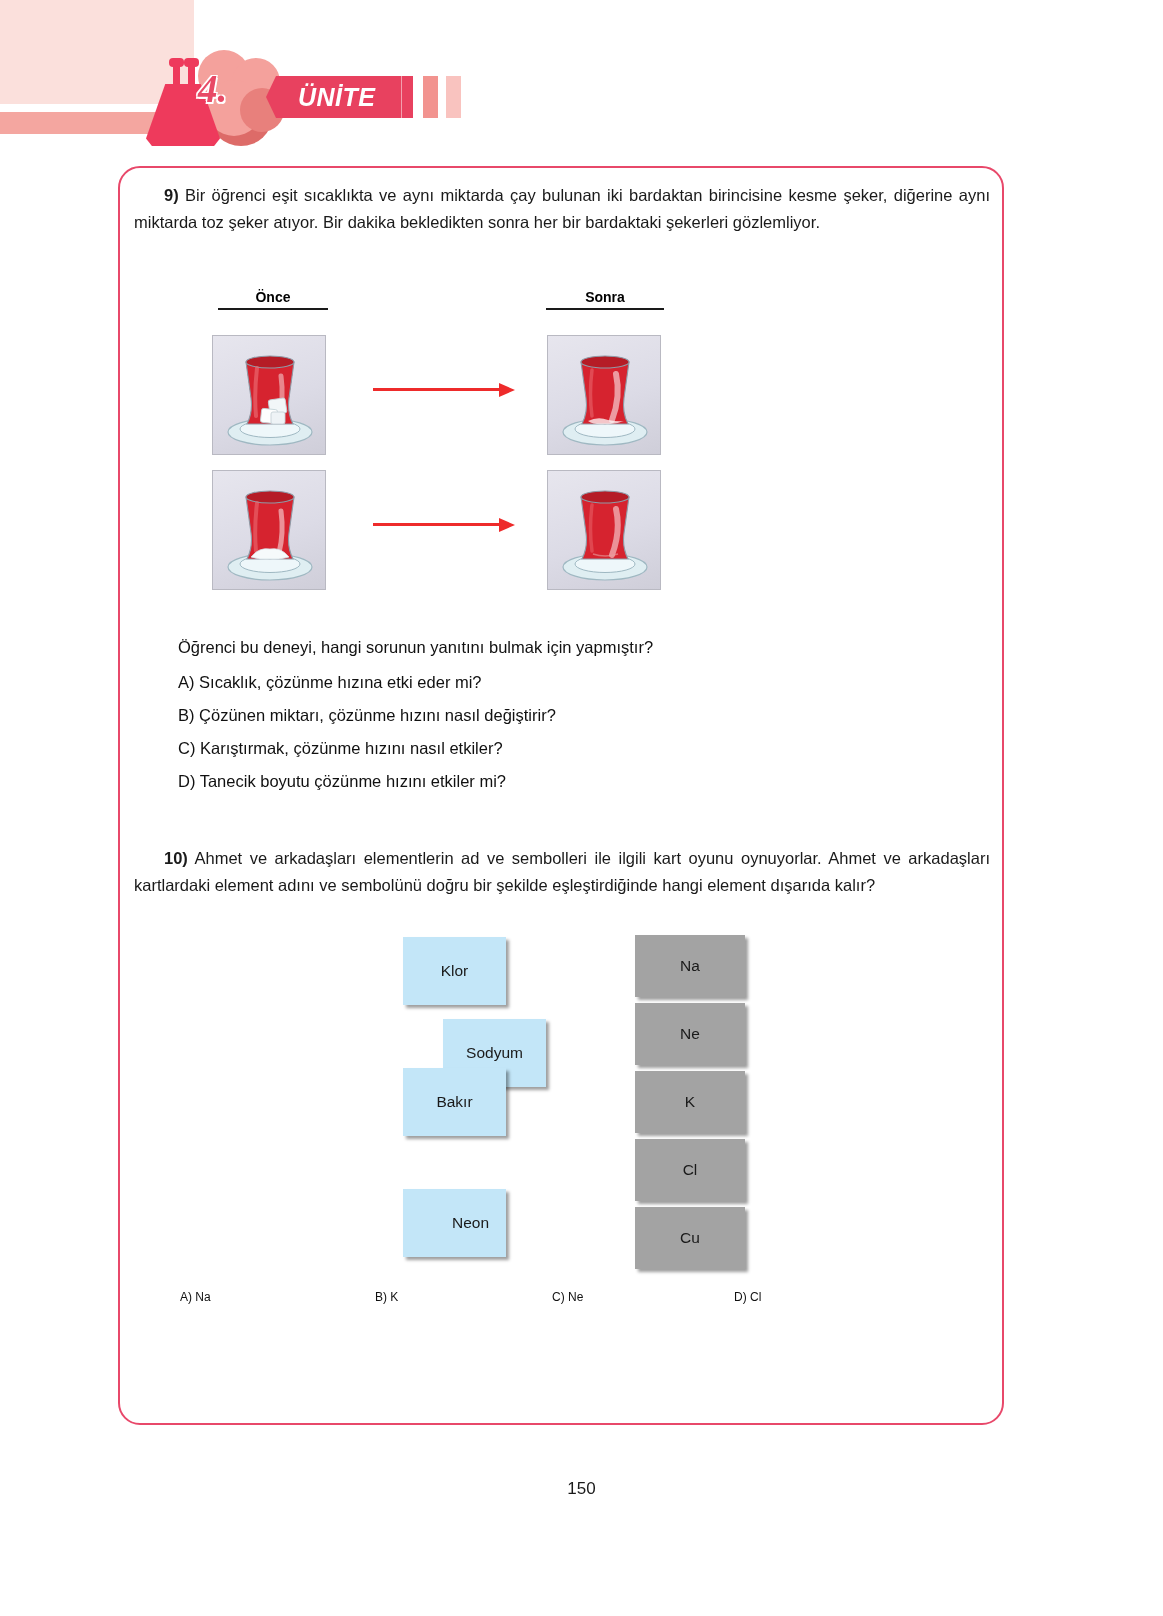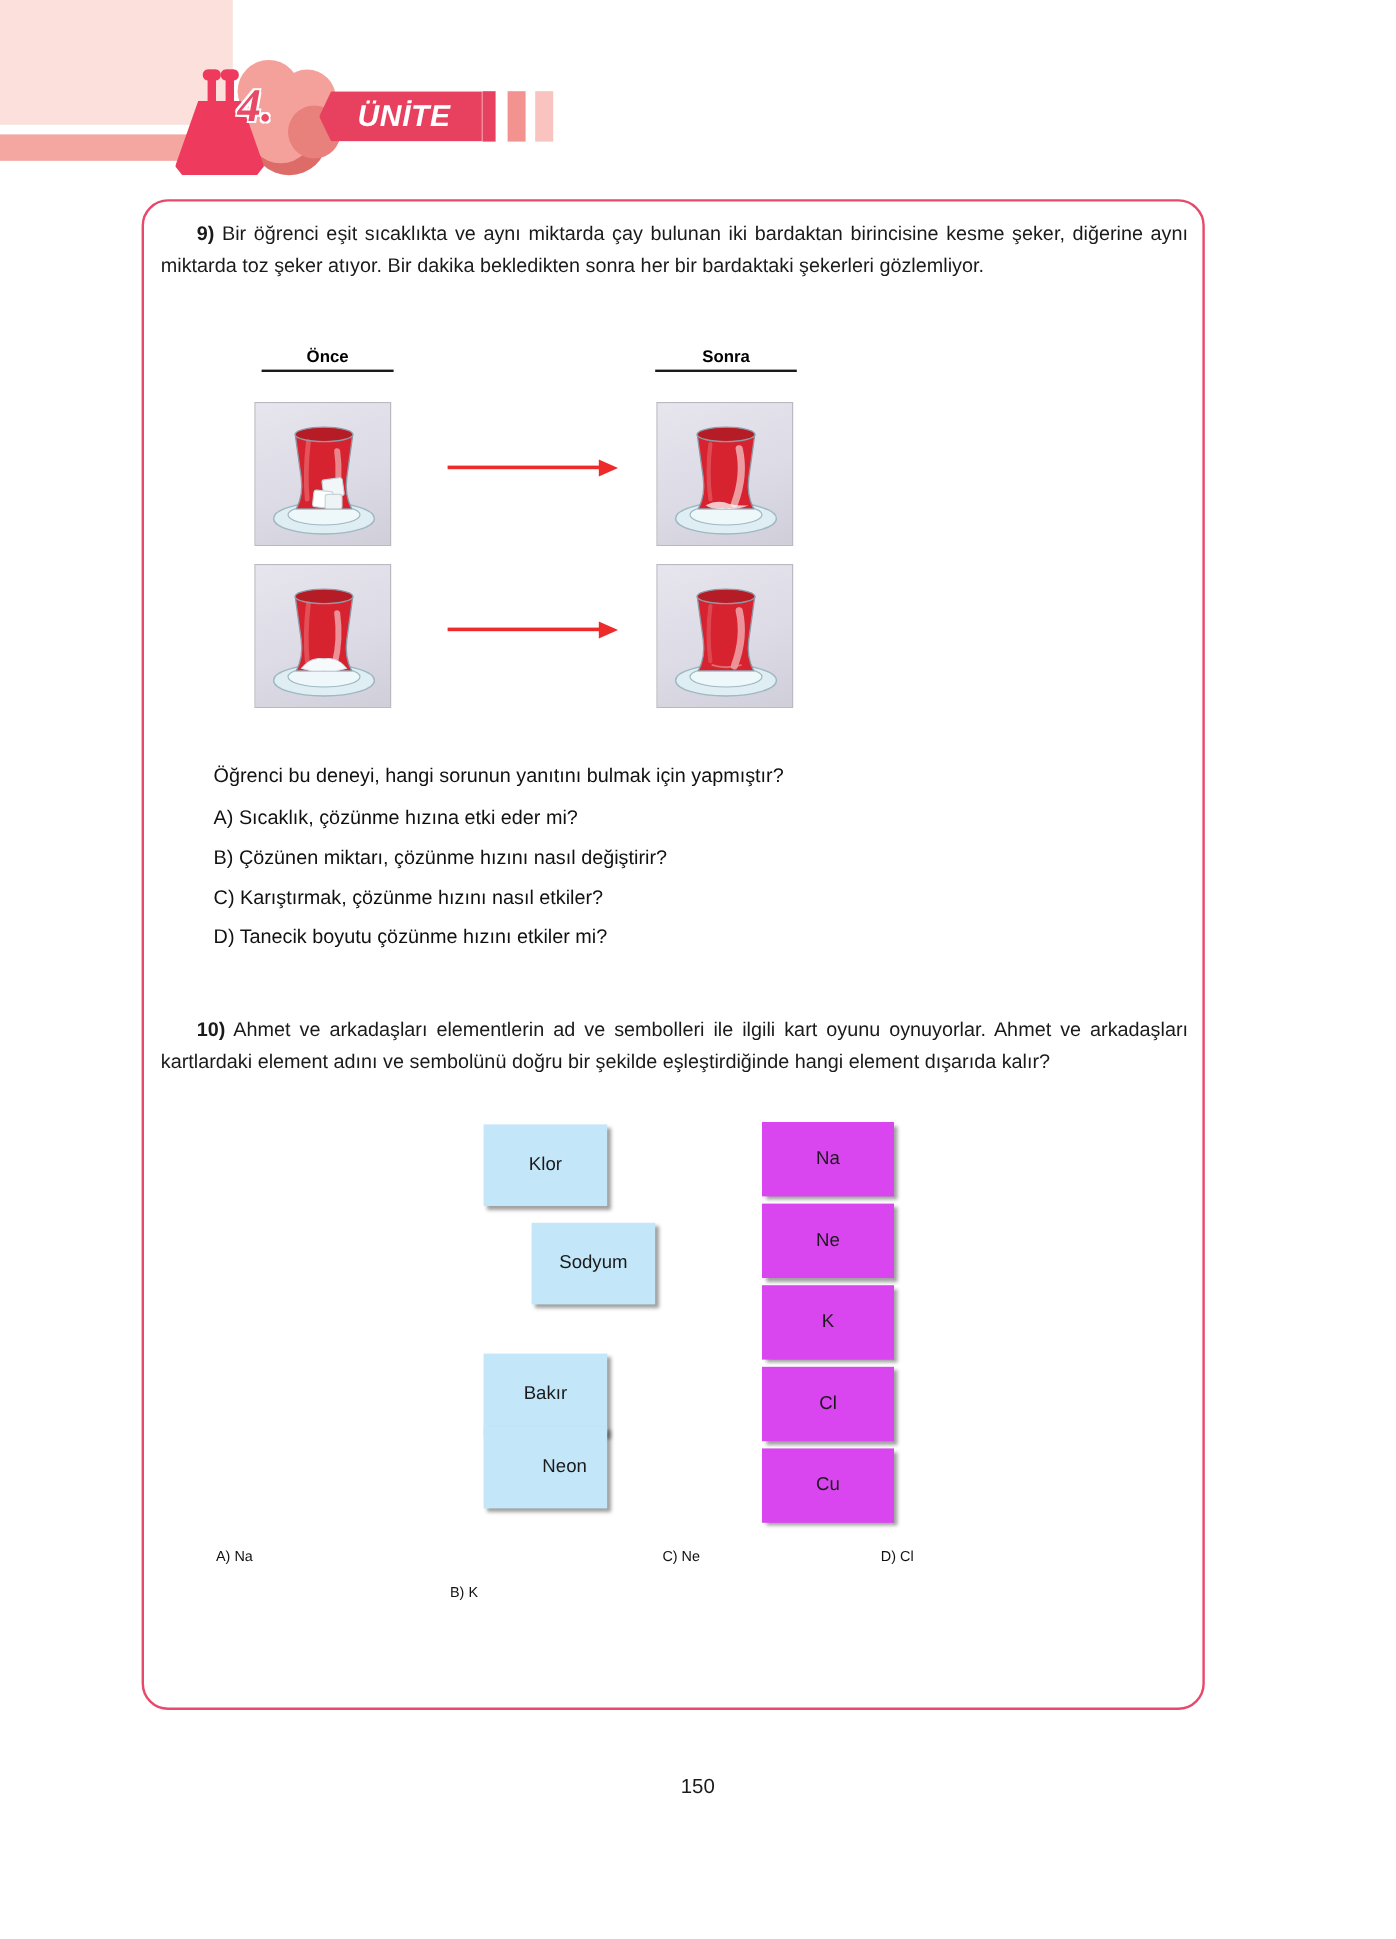--- a/index.html
+++ b/index.html
@@ -224,25 +224,25 @@
   .card {
     position: absolute;
     font-size: 15.5px;
     color: #1a1a1a;
     display: flex;
     align-items: center;
     justify-content: center;
     box-shadow: 3px 3px 3px rgba(0,0,0,0.38);
   }
   .card.blue   { width: 103px; height: 68px; background: #c3e6f8; left: 283px; }
-  .card.orange { width: 110px; height: 62px; background: #d946ef; left: 515px; }
+  .card.orange { width: 110px; height: 62px; background: #a3a3a3; left: 515px; }
 
   #card-klor   { top: 769px; }
   #card-sodyum { top: 851px; margin-left: 40px; }
-  #card-bakir  { top: 960px; }
+  #card-bakir  { top: 900px; }
   #card-neon   { top: 1021px; padding-left: 32px; }
 
   #card-na { top: 767px; }
   #card-ne { top: 835px; }
   #card-k  { top: 903px; }
   #card-cl { top: 971px; }
   #card-cu { top: 1039px; }
 
   
   .ans-row {
@@ -250,21 +250,21 @@
     left: 0; top: 1122px;
     width: 886px; height: 26px;
   }
   .ans {
     position: absolute;
     font-size: 12px;
     color: #111;
     white-space: nowrap;
   }
   #q10-ans-a { left: 60px; }
-  #q10-ans-b { left: 255px; margin-top: 30px; }
+  #q10-ans-b { left: 255px; }
   #q10-ans-c { left: 432px; }
   #q10-ans-d { left: 614px; }
 
   
   .page-number {
     position: absolute;
     left: 0; top: 1479px;
     width: 1163px;
     text-align: center;
     font-size: 17px;

